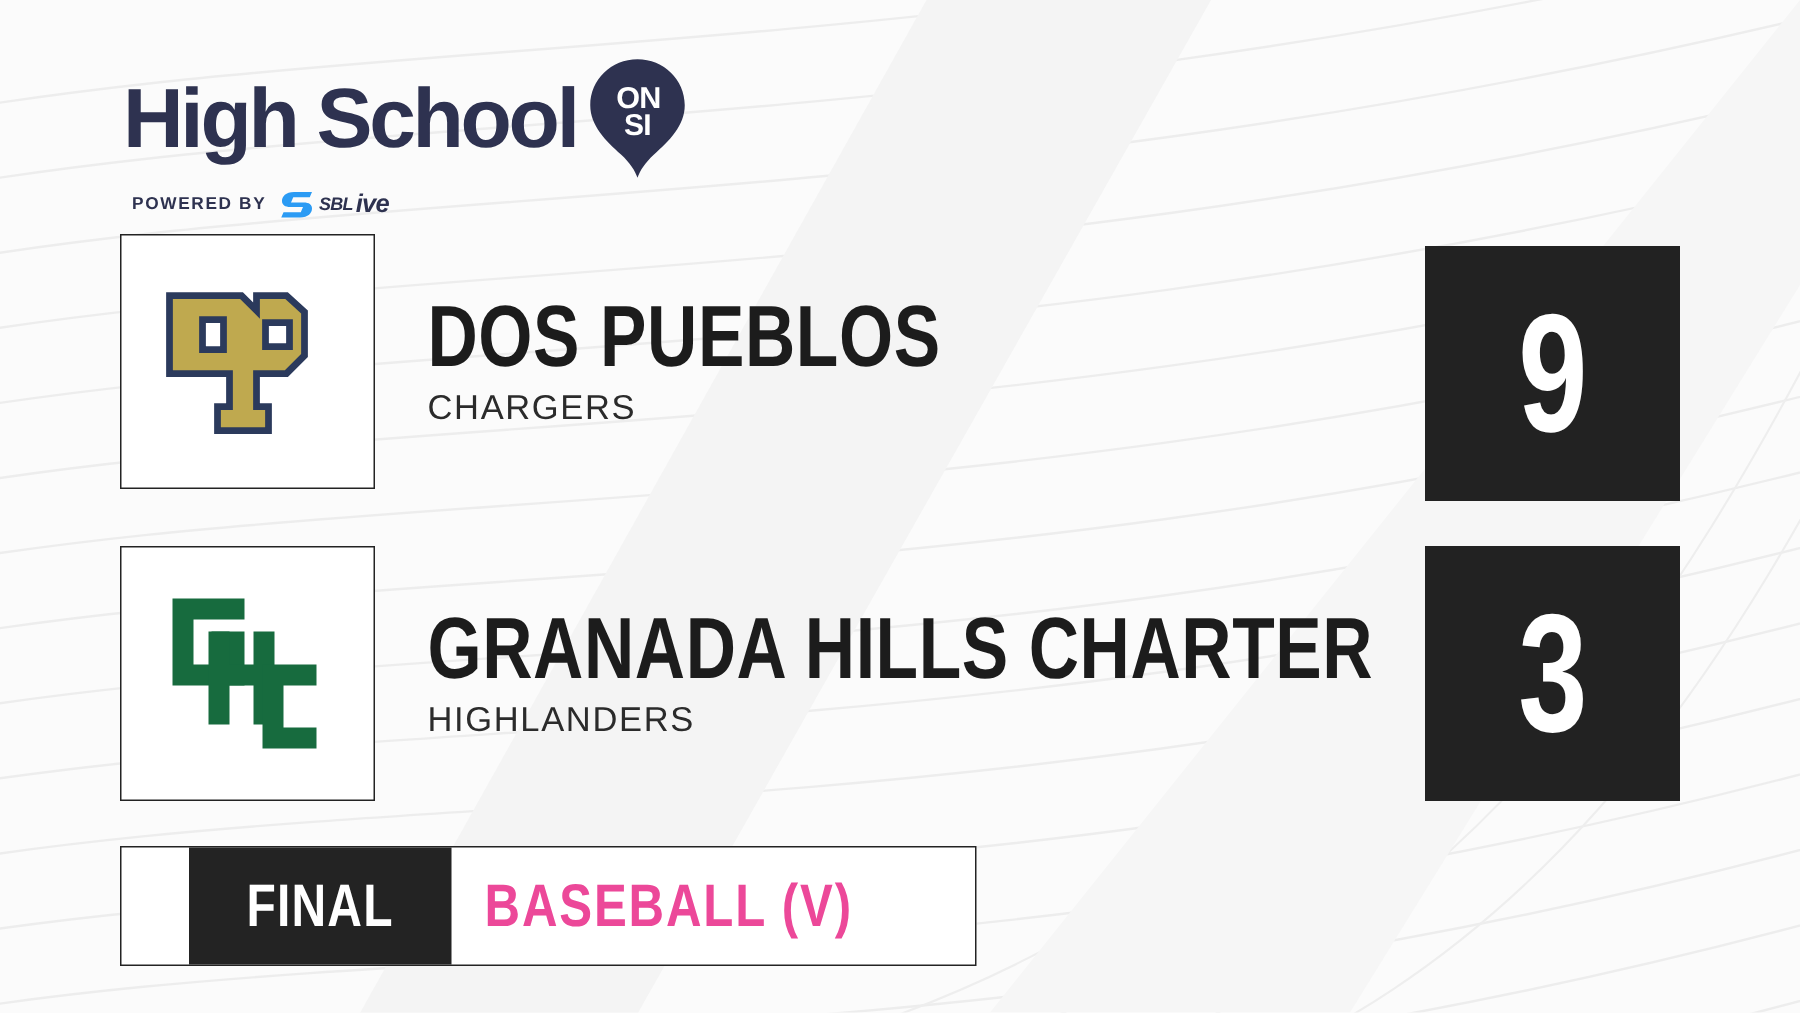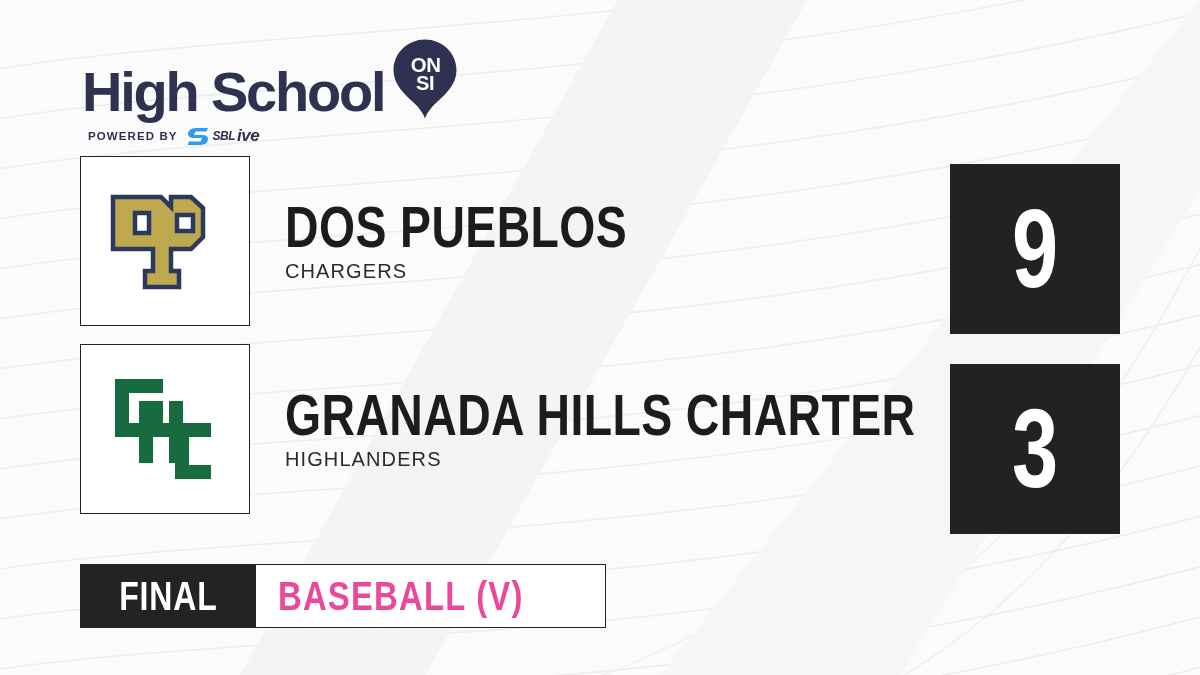--- a/index.html
+++ b/index.html
@@ -12,21 +12,21 @@
   }
 
   
   #bg { position:absolute; inset:0; z-index:0; }
 
   
   #stage { position:absolute; inset:0; z-index:2; }
 
   
   .logo-block { position:absolute; left:82px; top:38px; }
-  .logo-row { display:flex; align-items:flex-end; }
+  .logo-row { display:flex; align-items:center; }
   .hs-word {
     font-family:"Liberation Sans", sans-serif;
     font-weight:bold;
     font-size:56px;
     letter-spacing:-2.2px;
     color:#2e3250;
     line-height:1;
     transform:scaleX(1.0);
   }
   .pin { margin-left:8px; position:relative; width:66px; height:82px; }
@@ -43,21 +43,21 @@
   .sbl-text {
     font-size:12px; font-weight:bold; font-style:italic;
     color:#2e3250; letter-spacing:-0.5px; margin-left:2px;
     font-family:"Liberation Sans", sans-serif;
   }
   .sbl-ive { font-size:17px; }
 
   
   .team-row { position:absolute; display:flex; align-items:center; }
   #row-1 { left:80px; top:156px; }
-  #row-2 { left:80px; top:344px; }
+  #row-2 { left:80px; top:364px; }
 
   .logo-card {
     width:170px; height:170px;
     background:#ffffff;
     border:1.5px solid #232323;
     display:flex; align-items:center; justify-content:center;
     flex:0 0 auto;
   }
   .logo-card svg { display:block; }
 
@@ -68,21 +68,21 @@
     color:#1c1c1c;
     font-size:58px;
     line-height:0.96;
     letter-spacing:0.5px;
     transform:scaleX(0.80);
     transform-origin:left center;
     white-space:nowrap;
   }
   .team-mascot {
     margin-top:6px;
-    font-size:20px;
+    font-size:23px;
     letter-spacing:1.1px;
     color:#2b2b2b;
     font-weight:normal;
     white-space:nowrap;
   }
 
   
   .score-box {
     position:absolute;
     width:170px; height:170px;
@@ -98,24 +98,25 @@
     font-size:112px;
     line-height:1;
     transform:scaleX(0.74);
     letter-spacing:0px;
   }
 
   
   #status-bar {
     position:absolute;
     left:80px; top:564px;
-    height:64px;
+    height:80px;
     display:flex;
     border:1.5px solid #232323;
     background:#ffffff;
+    padding-left:45px;
   }
   .status-final {
     background:#232323;
     color:#ffffff;
     display:flex; align-items:center; justify-content:center;
     padding:0 26px;
     min-width:147px;
   }
   .status-final span {
     font-weight:bold; font-size:40px; line-height:1;

